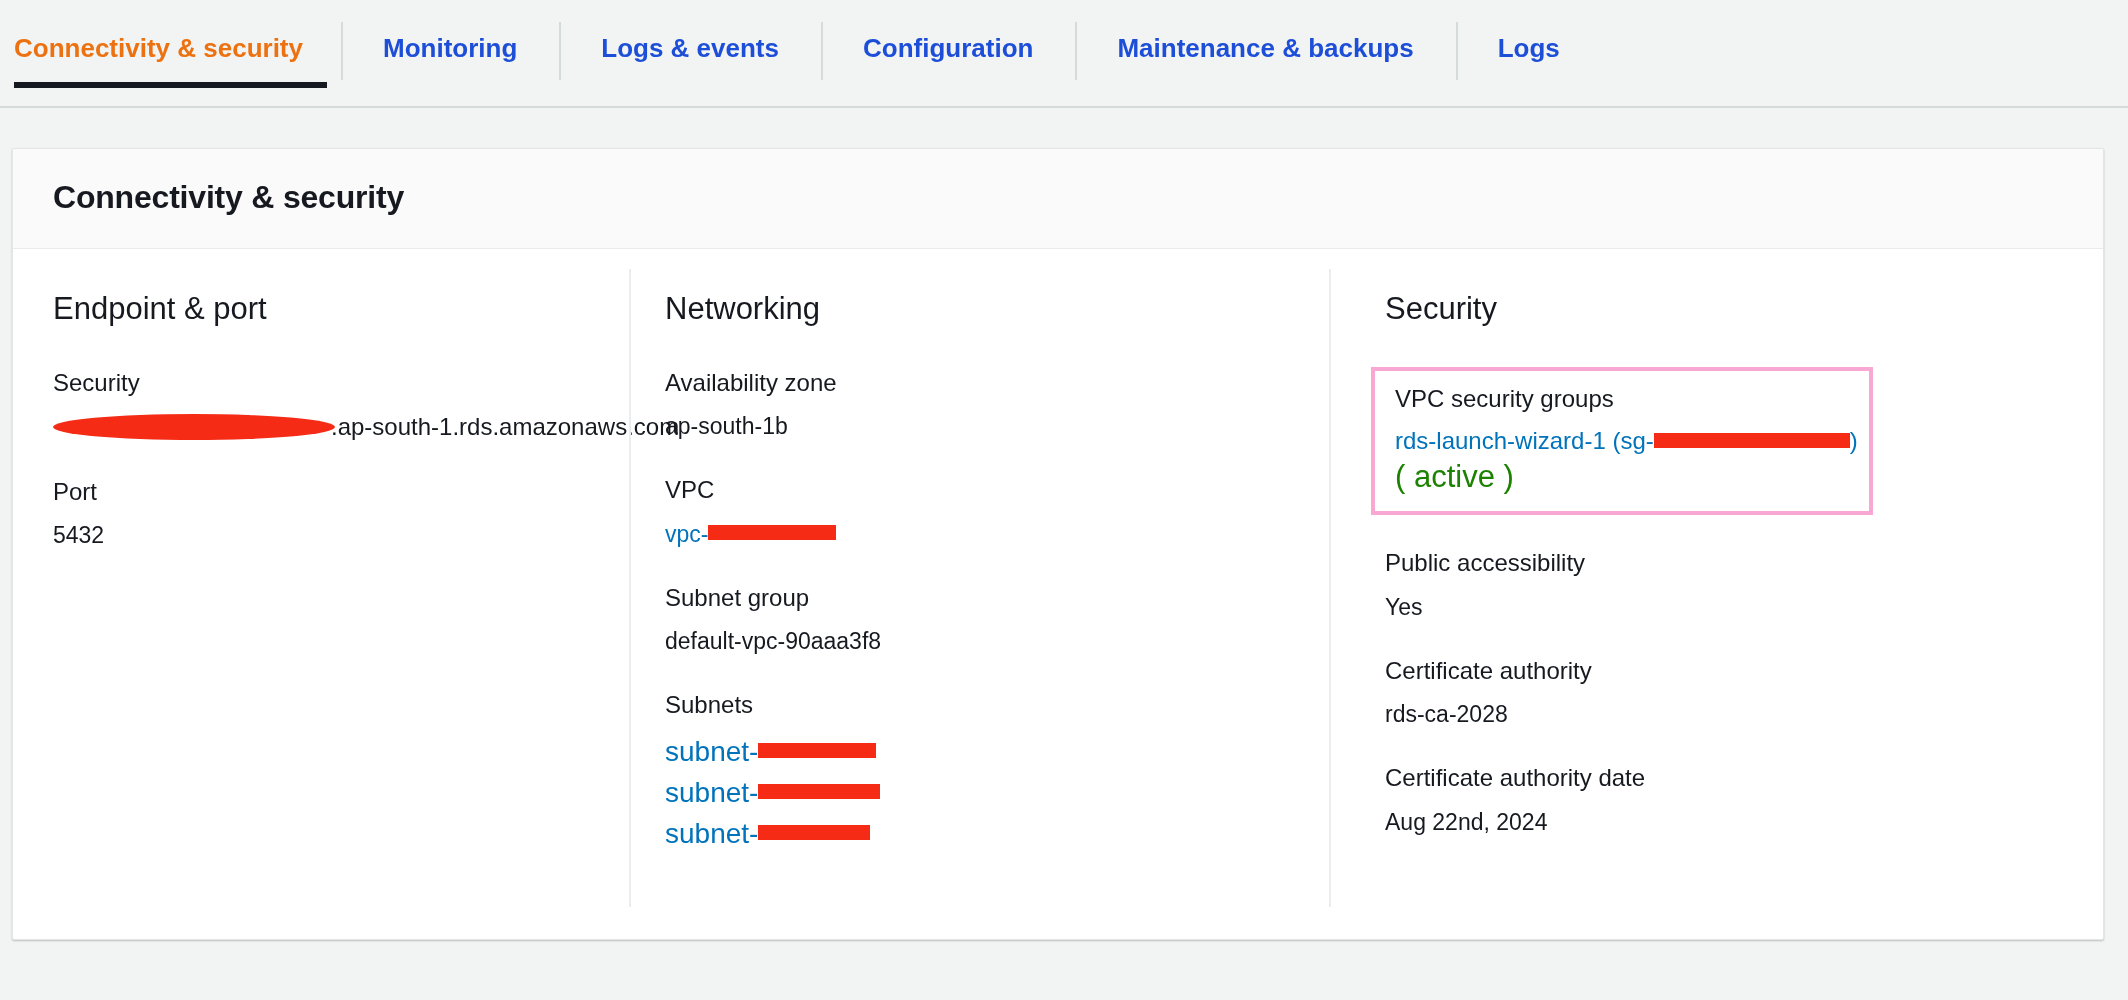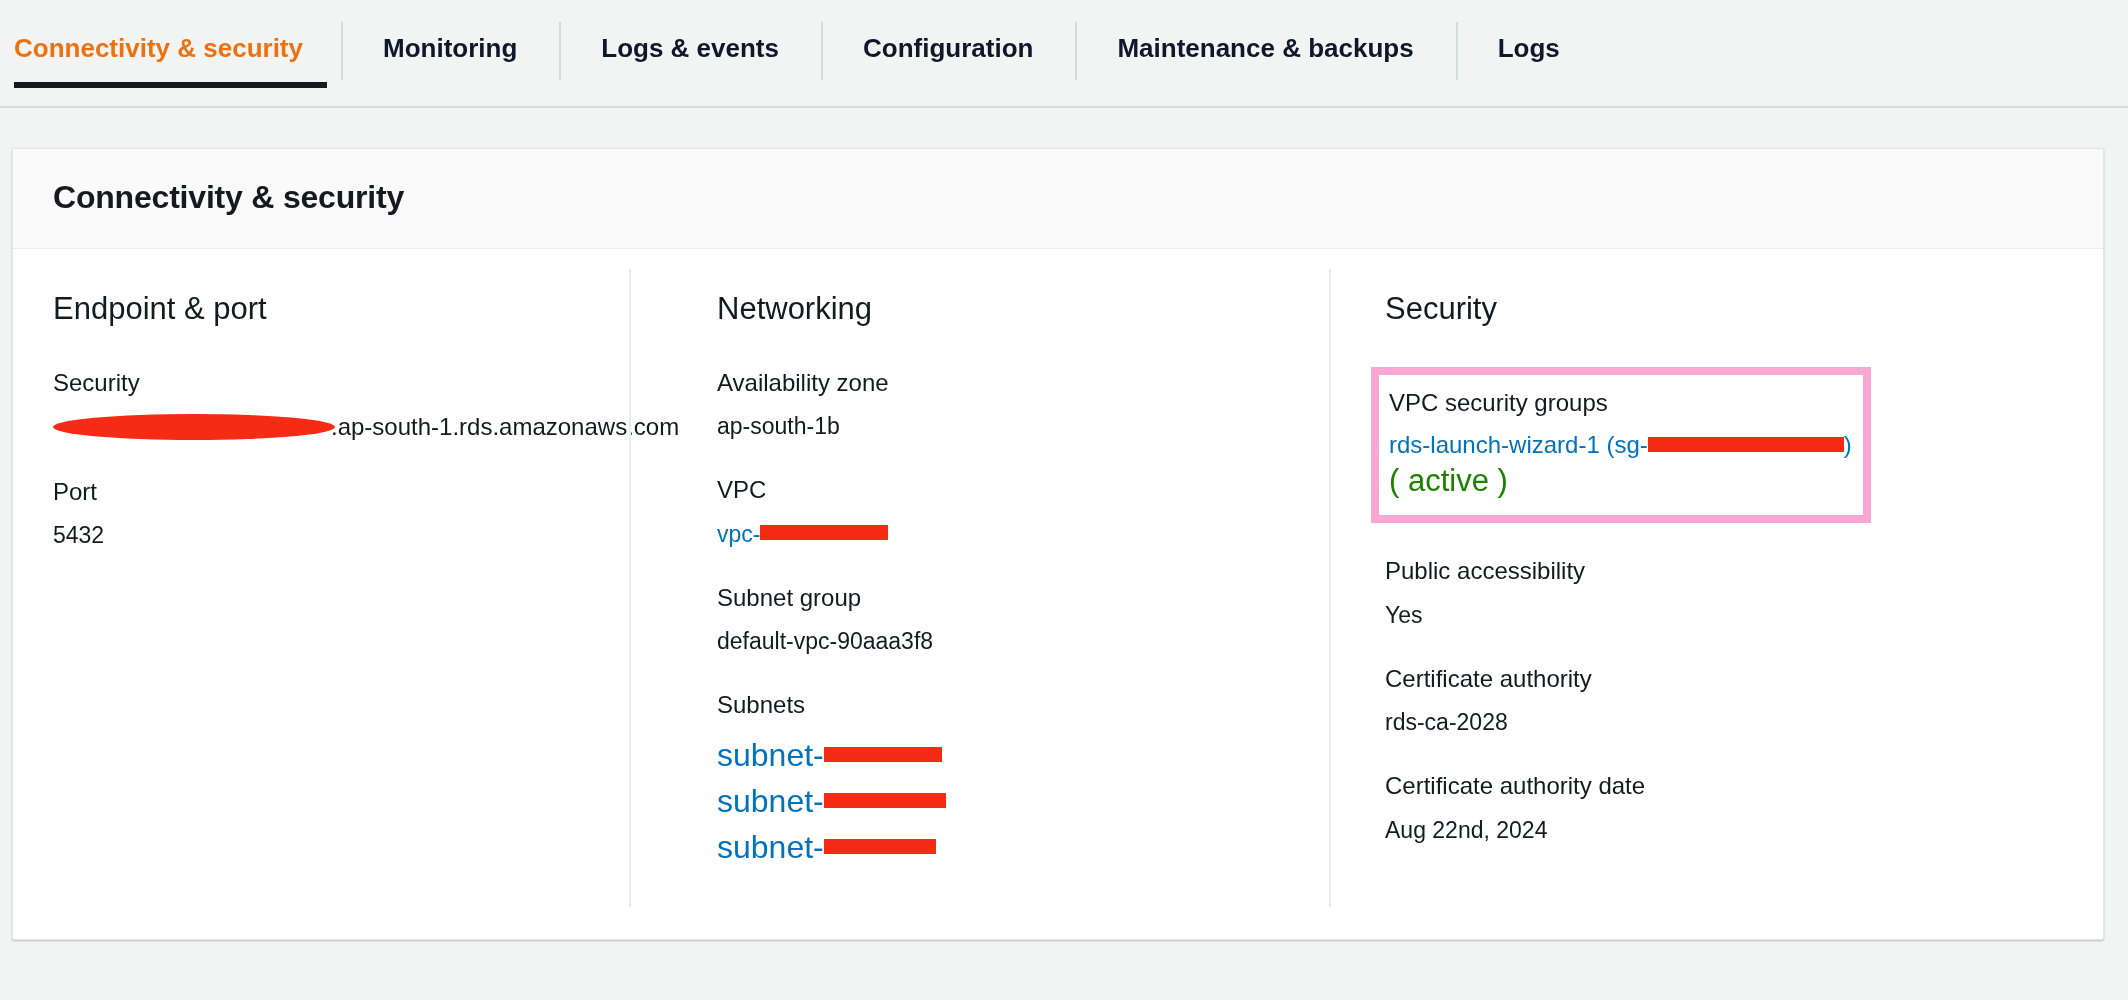--- a/index.html
+++ b/index.html
@@ -38,21 +38,21 @@
   }
   .tab {
     position: relative;
     display: flex;
     align-items: center;
     justify-content: center;
     height: 96px;
     padding: 0 42px;
     font-size: 26px;
     font-weight: bold;
-    color: #0f172a;
+    color: #1d4ed8;
     white-space: nowrap;
     box-sizing: border-box;
     cursor: pointer;
   }
   .tab:first-child { padding-left: 14px; padding-right: 38px; }
   .tab + .tab::before {
     content: "";
     position: absolute;
     left: 0;
     top: 22px;
@@ -116,21 +116,21 @@
   .col-security { flex: 1; }
   .col + .col::before {
     content: "";
     position: absolute;
     left: 0;
     top: 20px;
     bottom: 32px;
     width: 2px;
     background: #EAEDED;
   }
-  .col-networking { padding-left: 88px; }
+  .col-networking { padding-left: 36px; }
   .col-security { padding-left: 56px; }
 
   .col-title {
     font-size: 31px;
     font-weight: normal;
     color: #16191F;
     margin: 0 0 40px 0;
   }
 
   .field { margin-bottom: 32px; }
@@ -179,29 +179,29 @@
     display: inline-block;
     vertical-align: middle;
     position: relative;
     top: -2px;
     margin-right: -4px;
   }
 
   
   .subnet-list { line-height: 1.32; }
   .subnet-row {
-    font-size: 32px;
+    font-size: 28px;
     white-space: nowrap;
     margin-bottom: 4px;
   }
 
   
   .highlight-box {
-    border: 8px solid #f9a8d4;
-    padding: 12px 14px 16px 10px;
+    border: 4px solid #f9a8d4;
+    padding: 12px 14px 16px 20px;
     margin: 0 0 32px -14px;
     display: block;
     width: 460px;
     box-sizing: content-box;
     background: #FFFFFF;
   }
   .highlight-box .field { margin-bottom: 0; }
   .sg-line { white-space: nowrap; font-size: 24px; text-align: center; }
   .sg-status {
     color: #1D8102;

